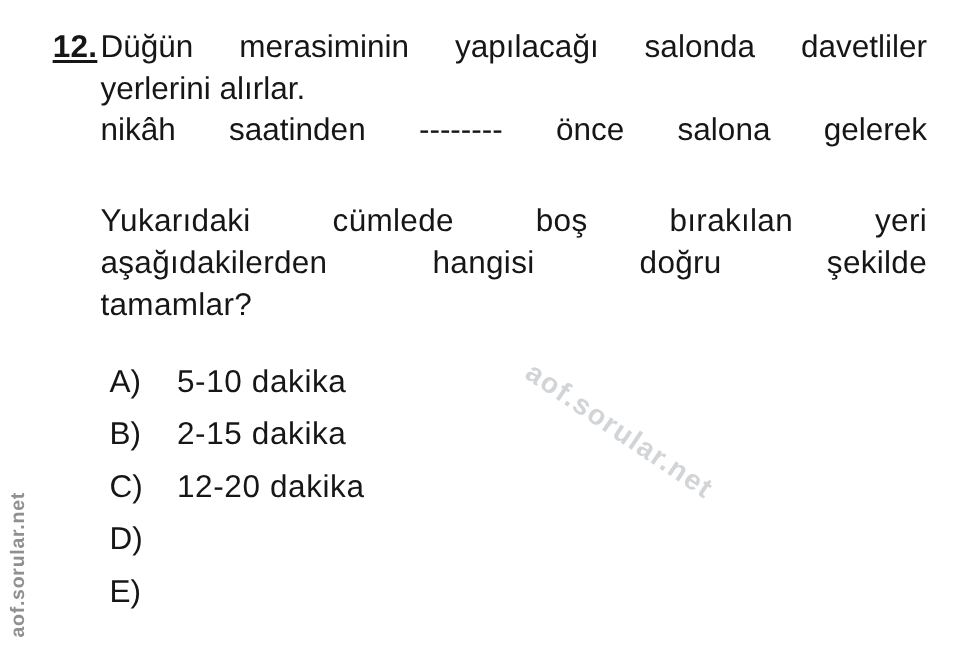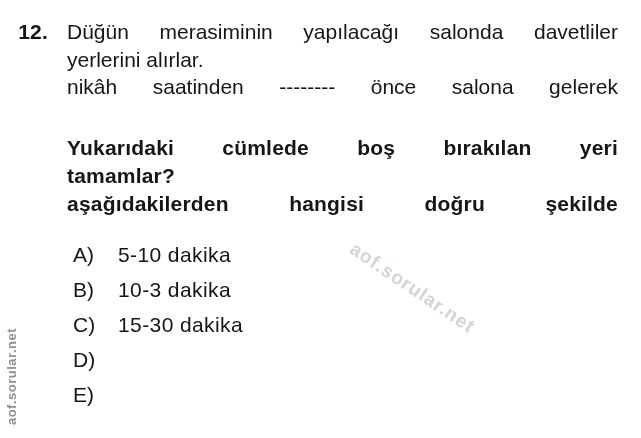--- a/index.html
+++ b/index.html
@@ -14,43 +14,44 @@
   .page {
     position: absolute;
     left: 0; top: 0;
     width: 641px; height: 438px;
     background: #ffffff;
   }
 
   
   .qnum {
     position: absolute;
-    left: 4px; top: 18px;
+    left: 28px; top: 18px;
     width: 44px;
     font-size: 21px;
     font-weight: bold;
     line-height: 27.5px;
-    text-align: right;
+    text-align: center;
     letter-spacing: 0.2px;
+    text-decoration: underline;
   }
 
   
   .qtext {
     position: absolute;
     left: 67px; top: 18px;
     width: 551px;
     font-size: 21px;
     line-height: 27.5px;
   }
   .prompt {
     position: absolute;
     left: 67px; top: 134px;
     width: 551px;
     font-size: 21px;
-    font-weight: bold;
+    font-weight: normal;
     line-height: 28px;
     letter-spacing: 0.2px;
   }
   .line { white-space: nowrap; }
   .line.just {
     white-space: normal;
     text-align: justify;
     text-align-last: justify;
   }
 
@@ -107,36 +108,36 @@
   <div class="qnum">12.</div>
 
   <div class="qtext">
     <div class="line just">Düğün merasiminin yapılacağı salonda davetliler</div>
     <div class="line">yerlerini alırlar.</div>
     <div class="line just">nikâh saatinden -------- önce salona gelerek</div>
   </div>
 
   <div class="prompt">
     <div class="line just">Yukarıdaki cümlede boş bırakılan yeri</div>
+    <div class="line just">aşağıdakilerden hangisi doğru şekilde</div>
     <div class="line">tamamlar?</div>
-    <div class="line just">aşağıdakilerden hangisi doğru şekilde</div>
   </div>
 
   <div class="options">
     <div class="option-row">
       <span class="option-letter">A)</span>
       <span class="option-text">5-10 dakika</span>
     </div>
     <div class="option-row">
       <span class="option-letter">B)</span>
-      <span class="option-text">10-3 dakika</span>
+      <span class="option-text">2-15 dakika</span>
     </div>
     <div class="option-row">
       <span class="option-letter">C)</span>
-      <span class="option-text">15-30 dakika</span>
+      <span class="option-text">12-20 dakika</span>
     </div>
     <div class="option-row">
       <span class="option-letter">D)</span>
     </div>
     <div class="option-row">
       <span class="option-letter">E)</span>
     </div>
   </div>
 
   <div class="wm-diag">aof.sorular.net</div>

